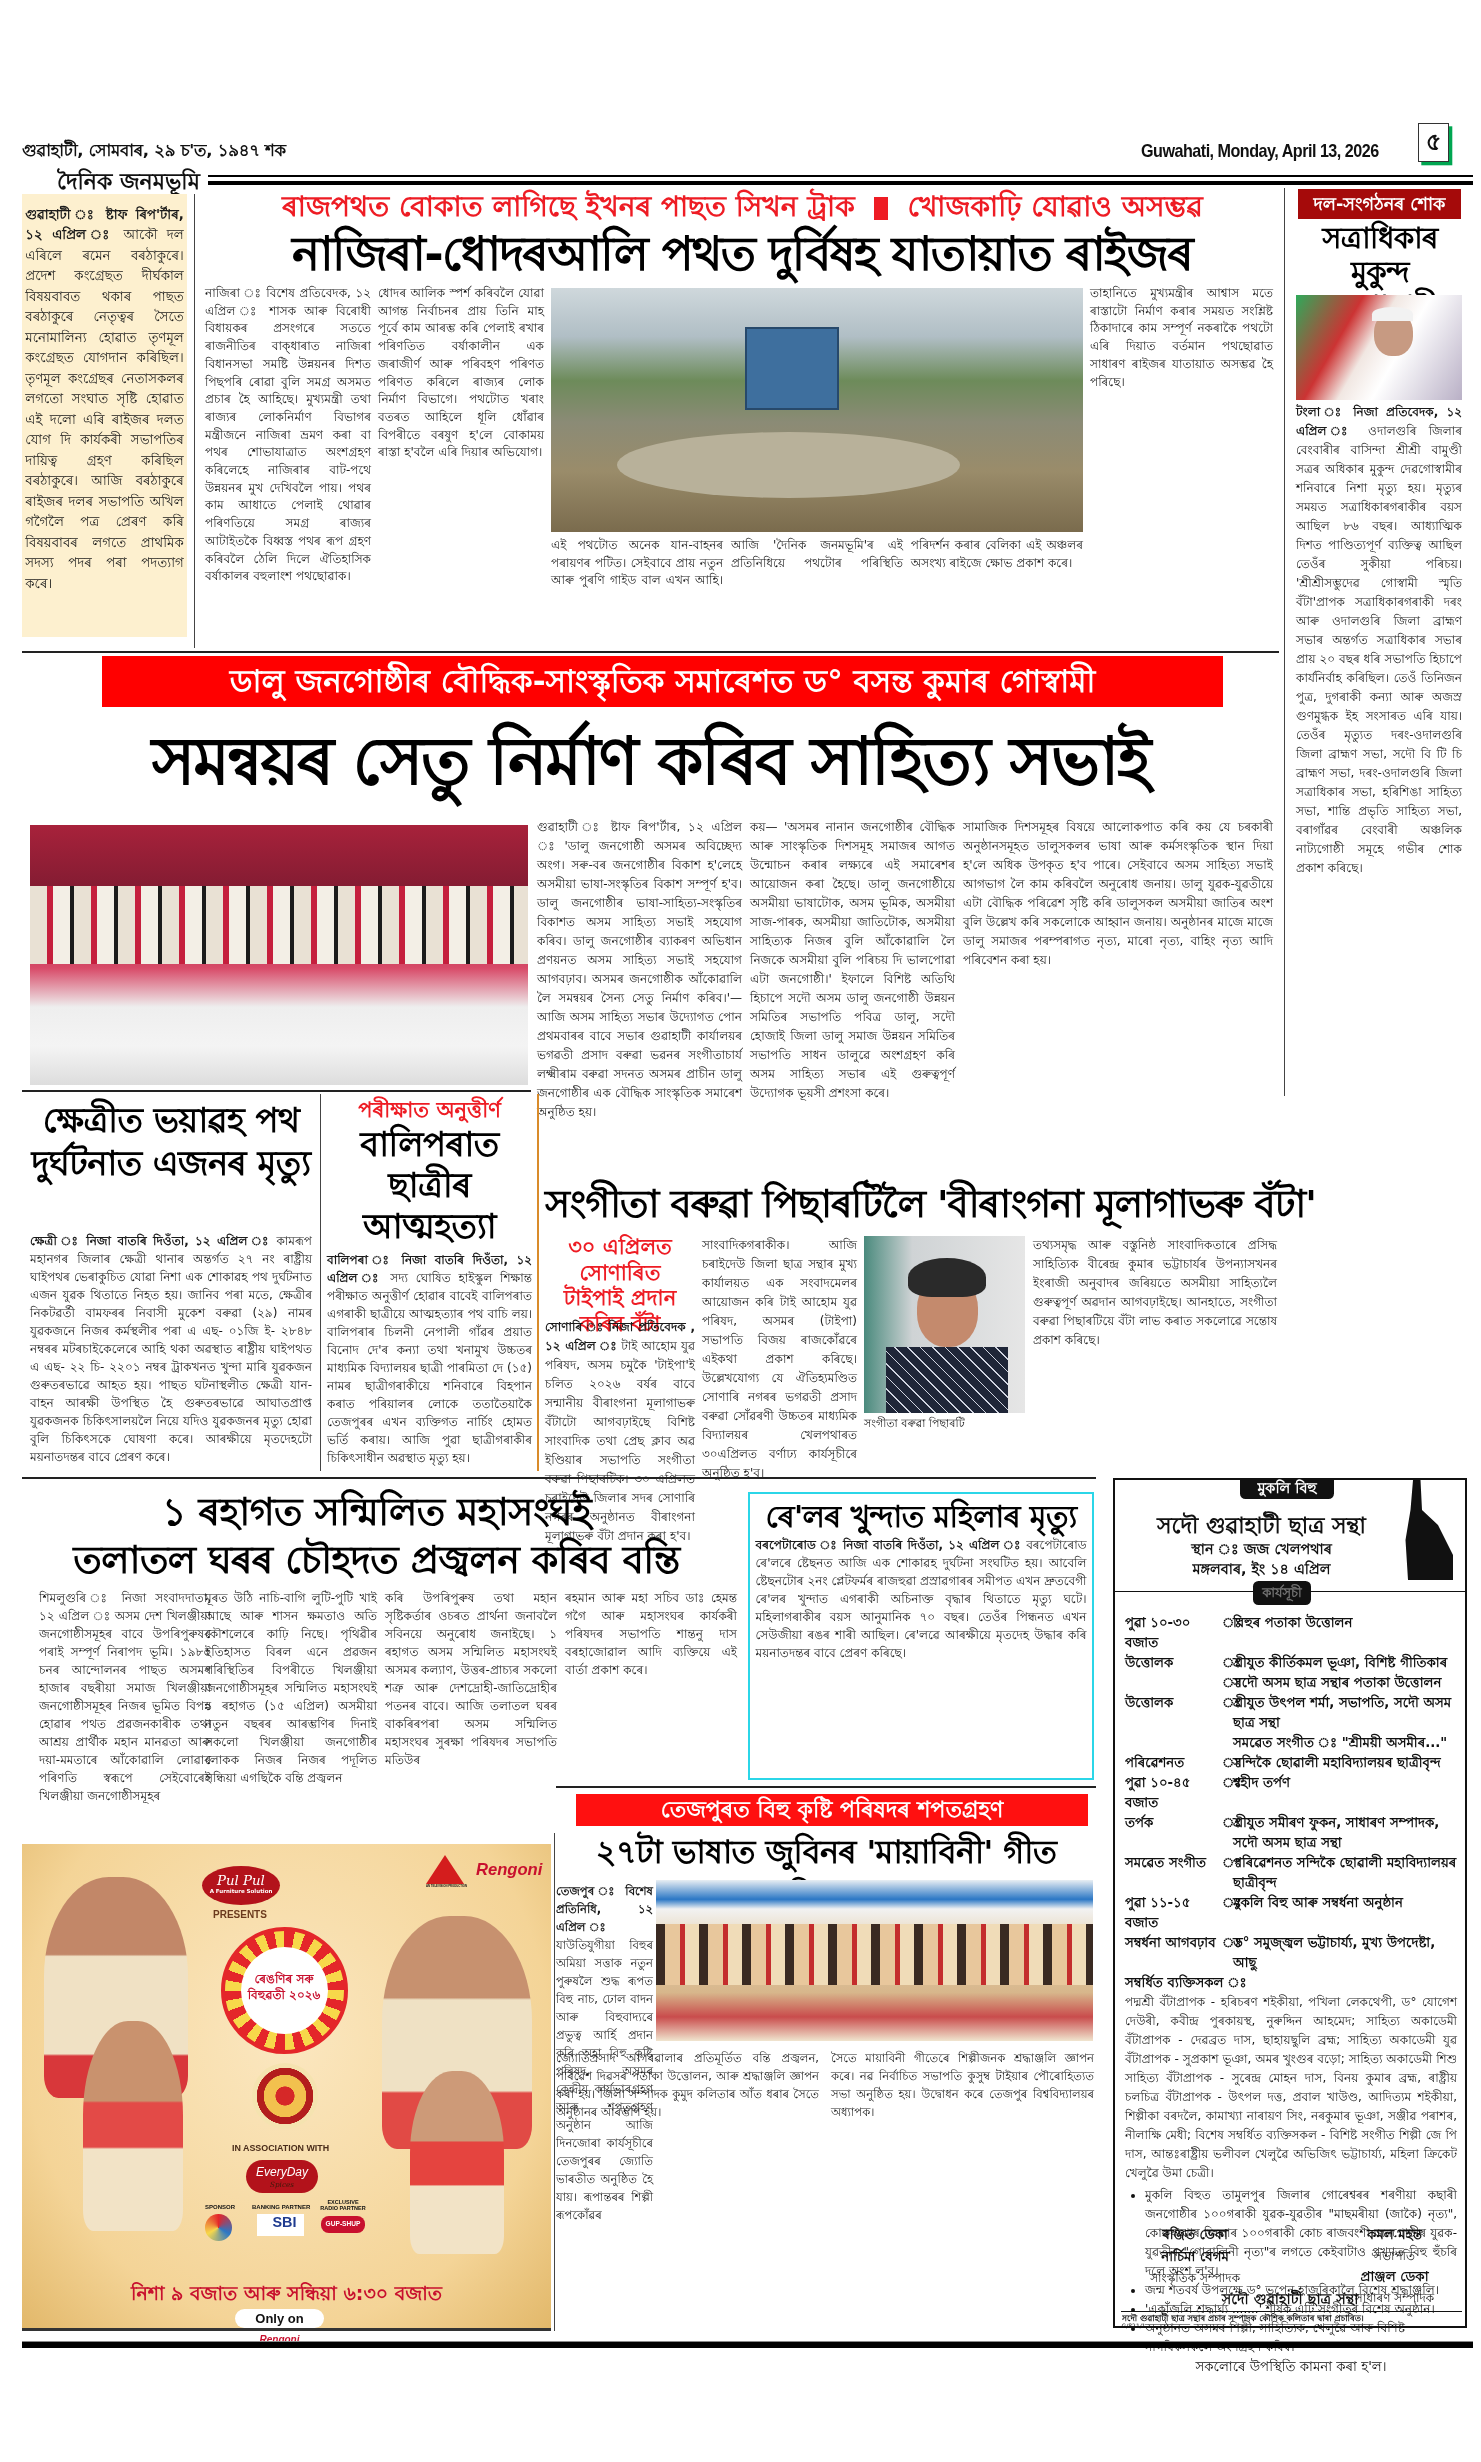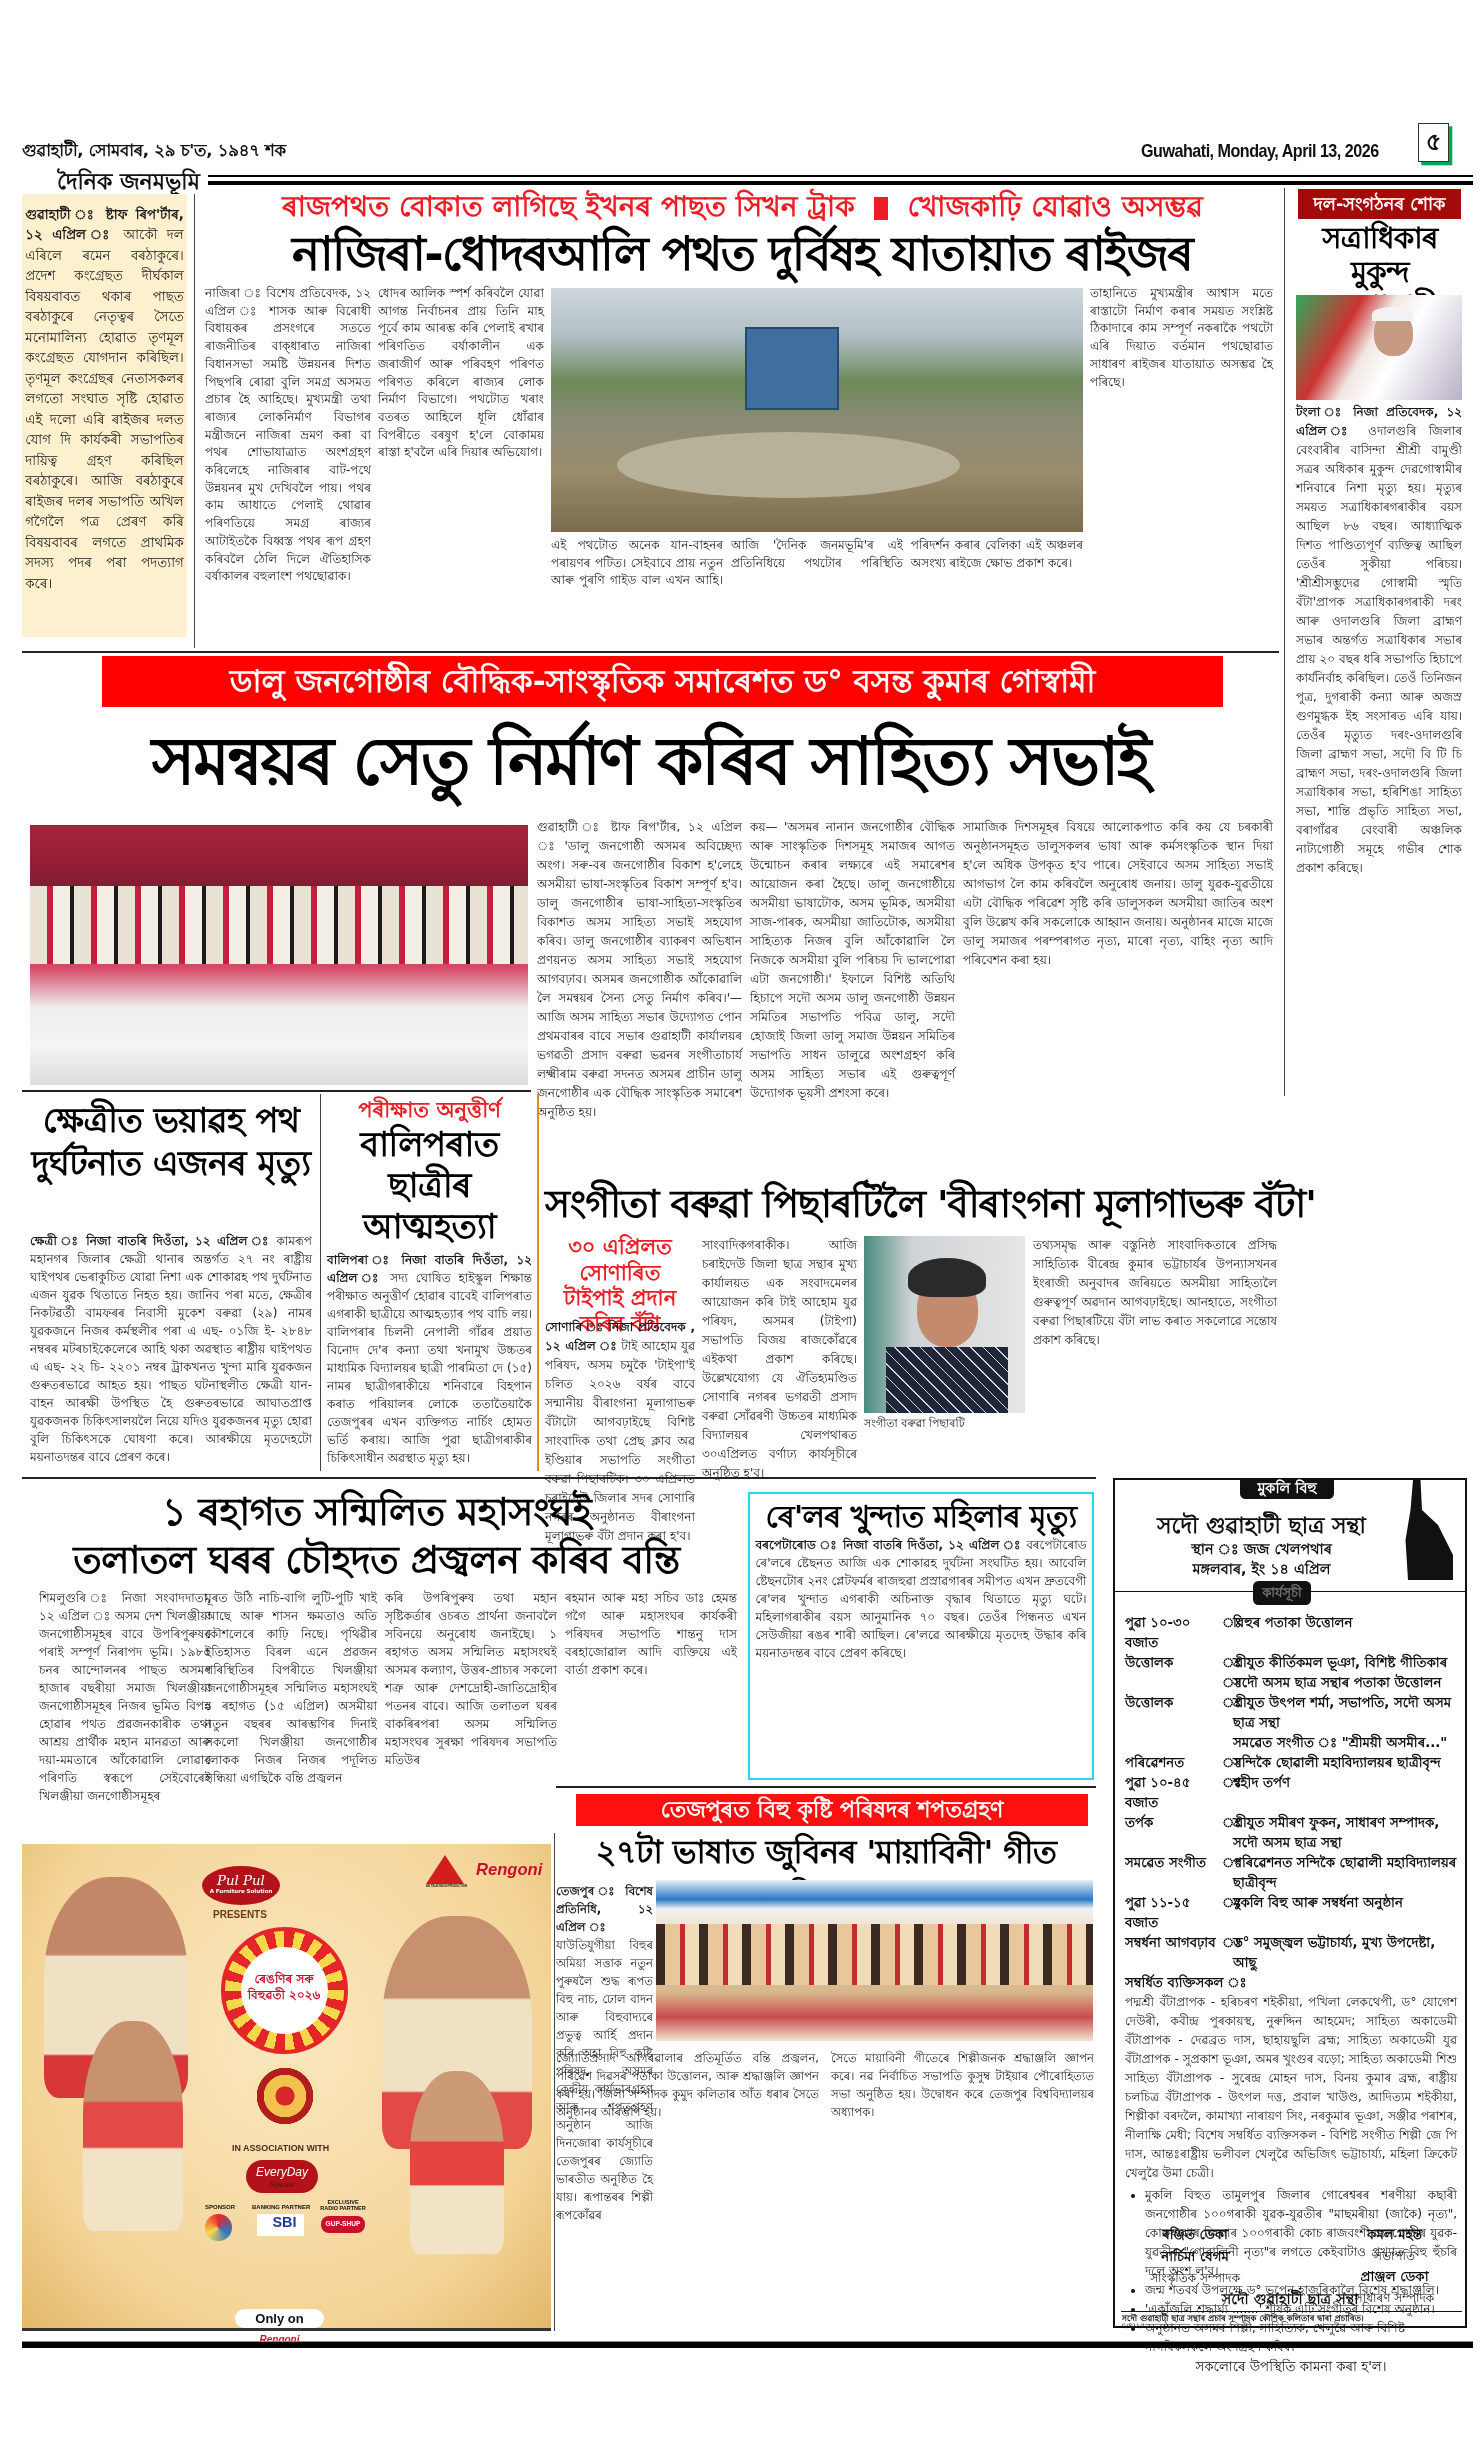--- a/index.html
+++ b/index.html
@@ -224,20 +224,21 @@
   <div style="position:absolute; left:183px; top:370px; width:26.6px; height:26.6px; border-radius:50%; background:conic-gradient(#e4262a,#2b77c5,#f7d84a,#e4262a);"></div>
   <div class="cond" style="position:absolute; left:230px; top:360px; font-size:6px; font-weight:700;">BANKING PARTNER</div>
   <div style="position:absolute; left:235px; top:370px; width:47px; height:22px; background:#fff;">
     <span class="cond" style="font-size:14.4px; font-weight:700; color:#1f3b8f; padding-left:15.5px;">SBI</span>
   </div>
   <div class="cond" style="position:absolute; left:296px; top:355px; width:50px; font-size:5.5px; font-weight:700; text-align:center;">EXCLUSIVE RADIO PARTNER</div>
   <div style="position:absolute; left:299px; top:372px; width:44px; height:16.6px; border-radius:7.8px; background:#c8102e; color:#fff; text-align:center;">
     <span class="cond" style="font-size:6.6px; font-weight:700; line-height:16.6px;">GUP-SHUP</span>
   </div>
 
+  <div class="center" style="position:absolute; left:0; top:435px; width:529px; font-size:19px; font-weight:700; color:#c8102e;">নিশা ৯ বজাত আৰু সন্ধিয়া ৬:৩০ বজাত</div>
 </div>
 <div class="abs" style="left:235px; top:2309px; width:89px; height:19px; border-radius:9.4px; background:#fff; text-align:center; line-height:19px;">
   <span class="cond" style="font-size:13px; font-weight:700;">Only on</span>
   <span class="cond" style="font-size:10px; font-weight:700; font-style:italic; color:#c8102e;">Rengoni</span>
 </div>
 
 <div class="abs" style="left:1113px; top:1478px; width:354px; height:850px; border:2.2px solid #111; background:#fff;">
   <div class="center" style="position:absolute; left:125px; top:-2.2px; width:94px; height:21px; background:#111; color:#fff; border-radius:0 0 5.5px 5.5px; font-size:14.4px; font-weight:700; line-height:21px;">
     <span>মুকলি বিহু</span>
   </div>

